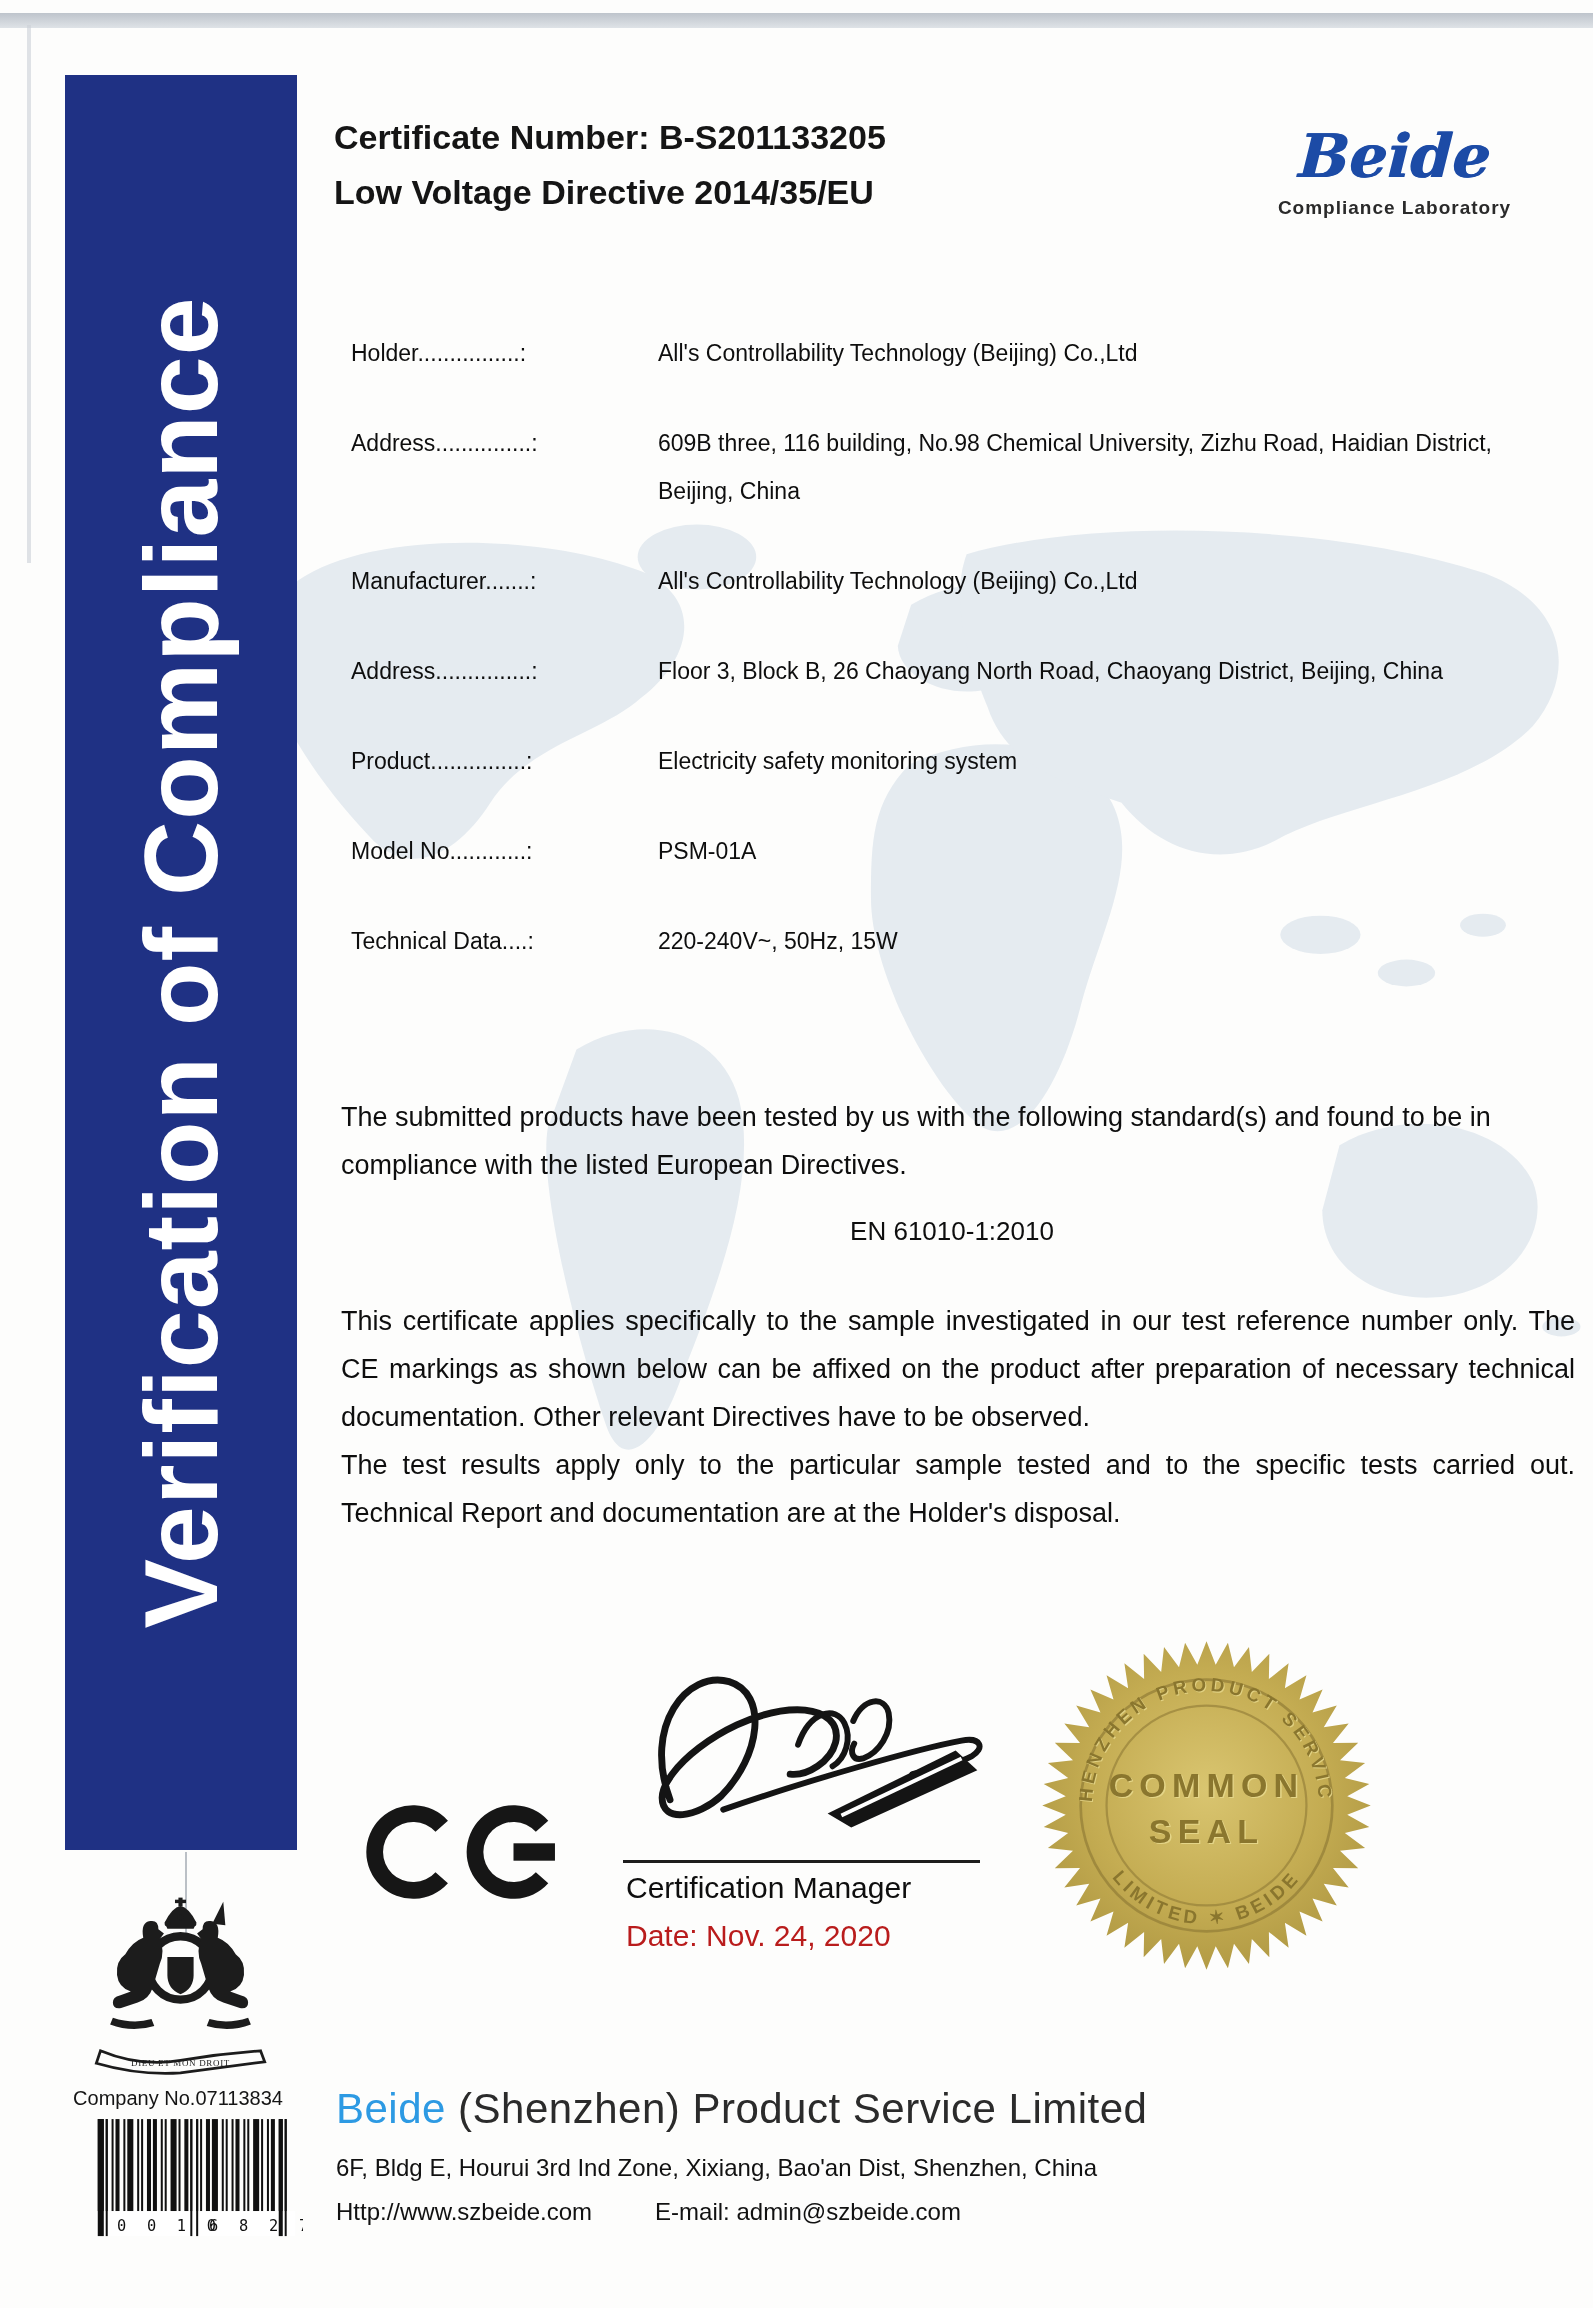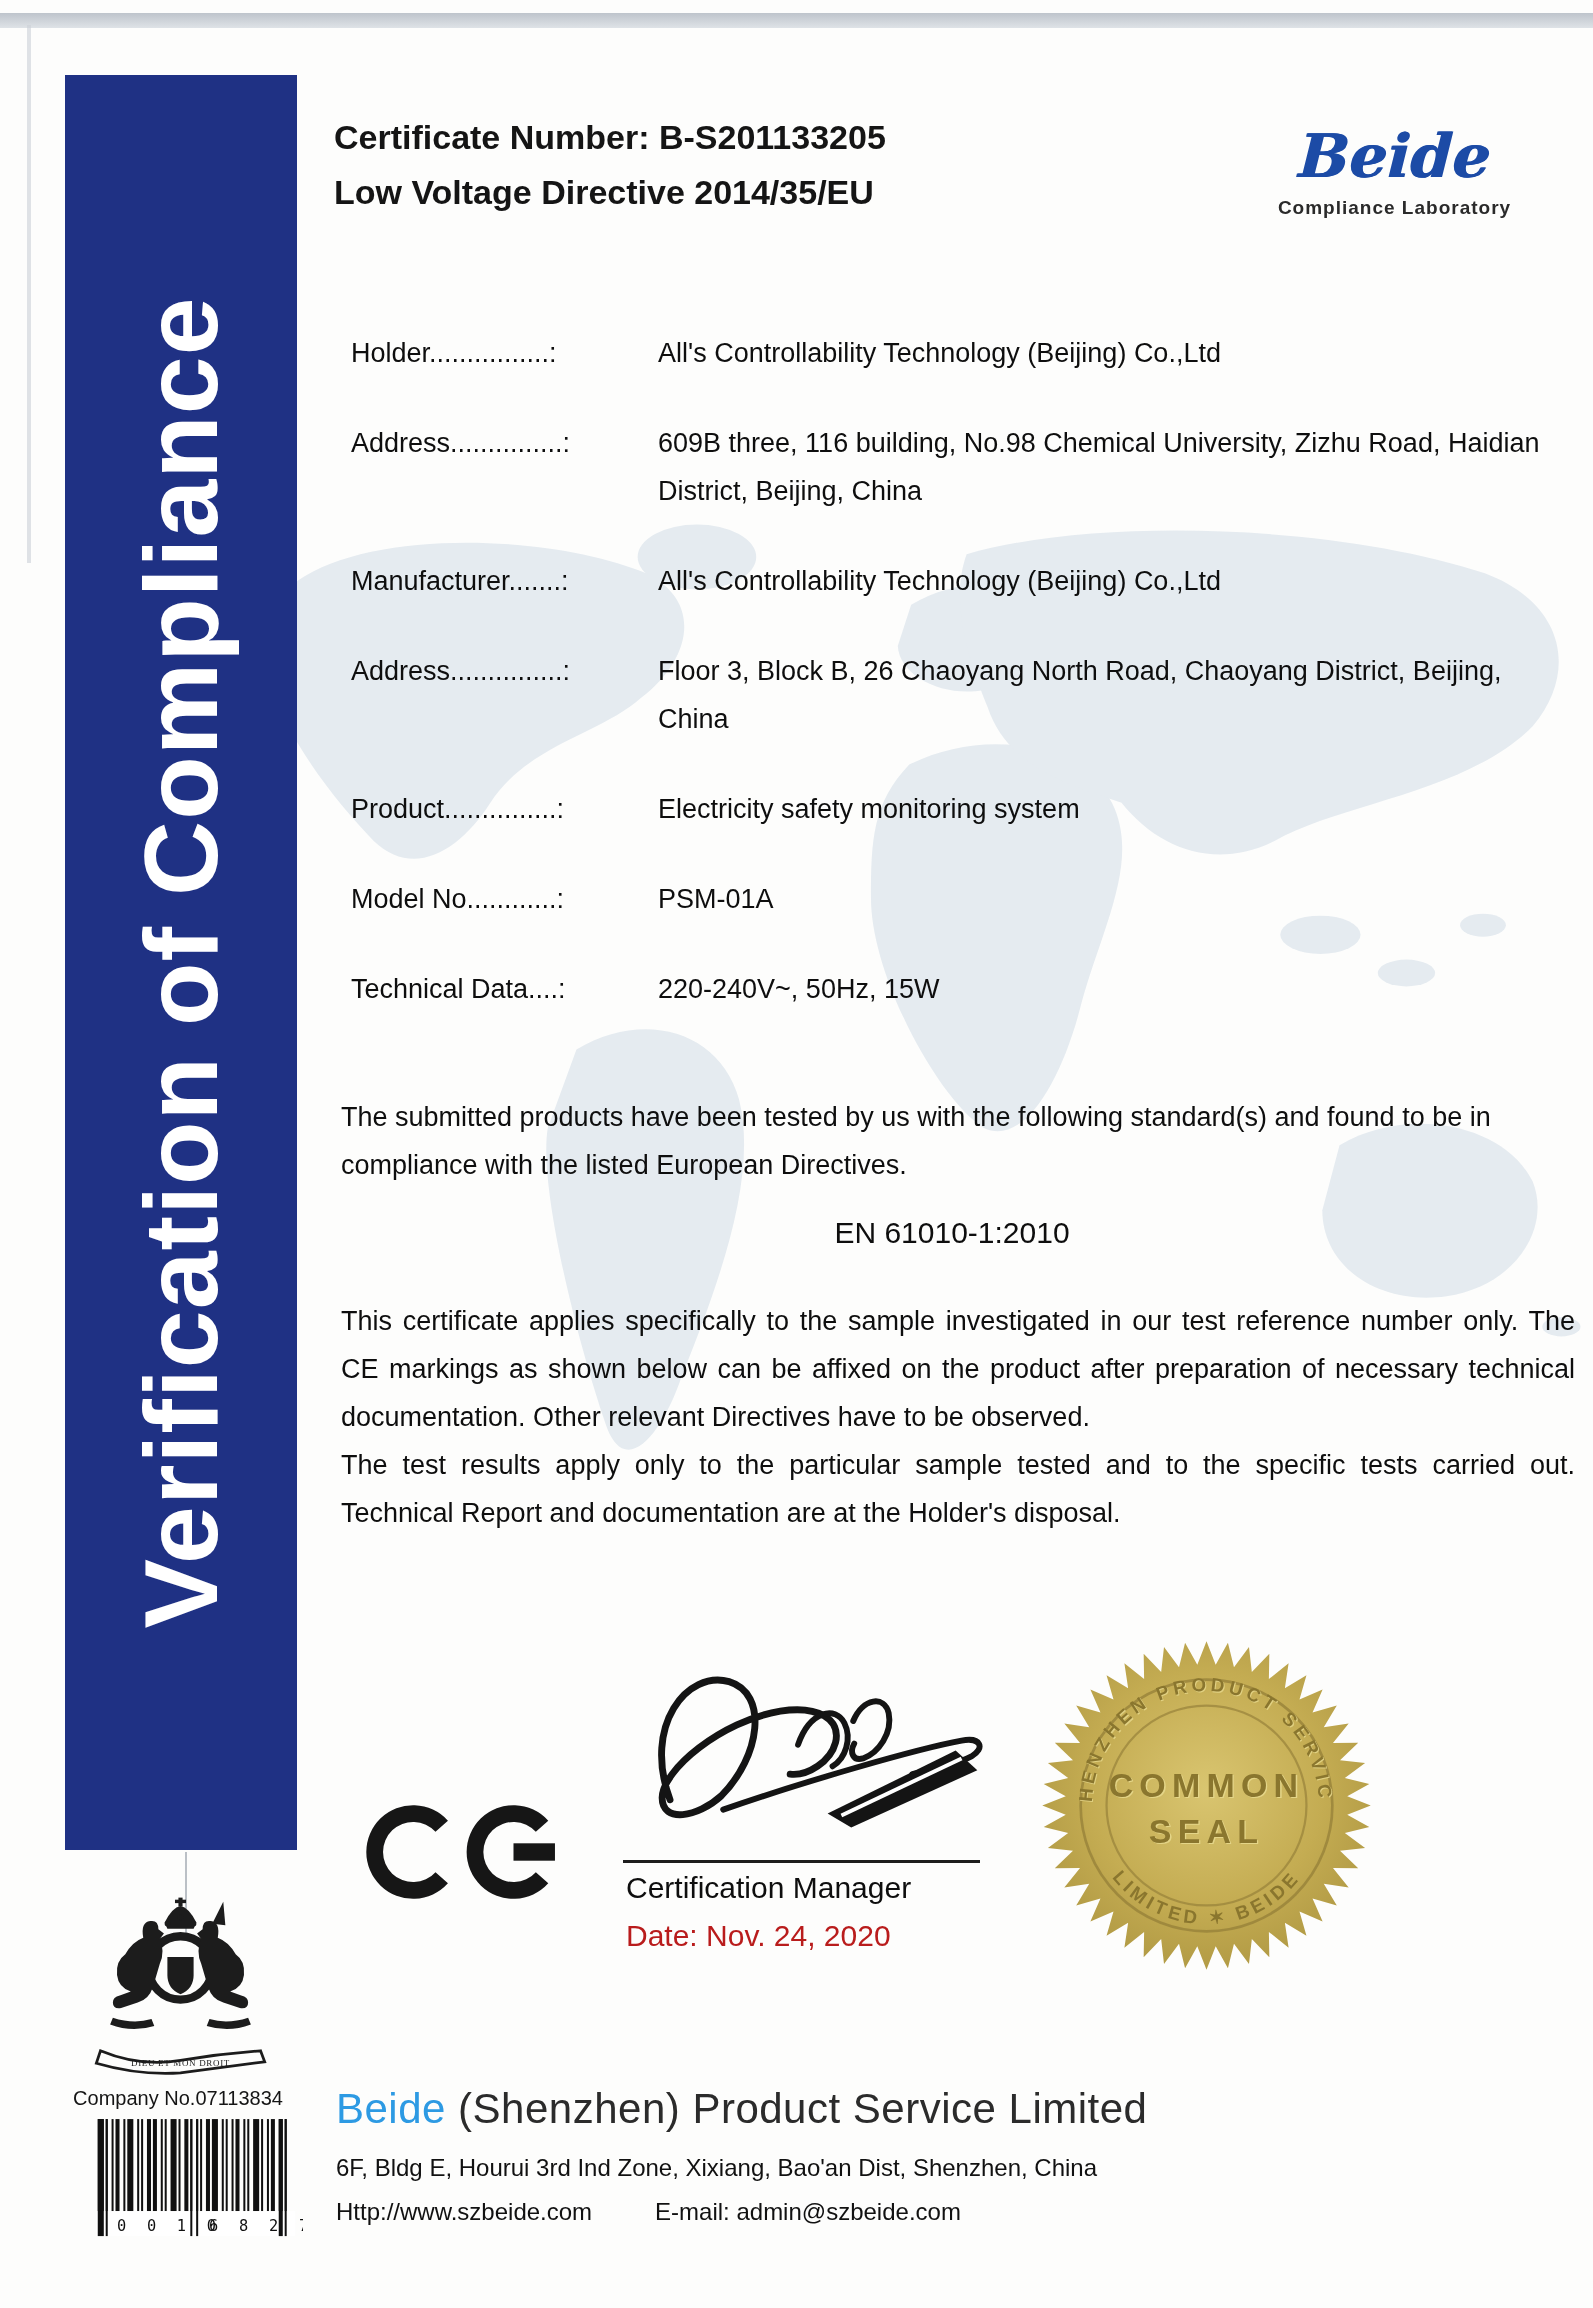--- a/index.html
+++ b/index.html
@@ -36,27 +36,27 @@
   .logo-name{
     font-family:"DejaVu Serif", serif;font-style:italic;font-weight:bold;
     font-size:60px;color:var(--logo-blue,#1c4ba6);
     text-shadow:1px 0 0 currentColor;
     transform:skewX(-3deg);
   }
   .logo-sub{font-size:19px;font-weight:bold;color:#2a2a2a;letter-spacing:1px;margin-top:5.8px;}
 
   
   .fields{left:351px;top:329px;width:1220px;}
-  .field{display:flex;margin-bottom:42px;font-size:27px;line-height:48px;color:#0e0e0e;justify-content:flex-end;}
+  .field{display:flex;margin-bottom:42px;font-size:23px;line-height:48px;color:#0e0e0e;justify-content:flex-end;}
   .field-label{width:307px;flex:none;}
   .field-value{flex:1;}
 
   
   .intro{left:341px;top:1093px;width:1222px;font-size:27px;line-height:48px;color:#0e0e0e;}
-  .standard{left:341px;top:1216px;width:1222px;text-align:center;font-size:30px;color:#0e0e0e;}
+  .standard{left:341px;top:1216px;width:1222px;text-align:center;font-size:26px;color:#0e0e0e;}
   .disclaimer{left:341px;top:1297px;width:1234px;font-size:27px;line-height:48px;text-align:justify;color:#0e0e0e;}
   .disclaimer p{margin:0;}
 
   
   .ce{left:363px;top:1785px;width:204px;height:134px;}
   .signature{left:605px;top:1650px;width:394px;height:207px;}
   .sig-line{left:623px;top:1860px;width:357px;height:2.9px;background:#1d1d1d;}
   .sig-title{left:626px;top:1871px;font-size:30px;color:#0e0e0e;}
   .sig-date{left:626px;top:1919px;font-size:30px;color:#b91c1c;}
   .seal{left:1028px;top:1627px;width:357px;height:357px;}

